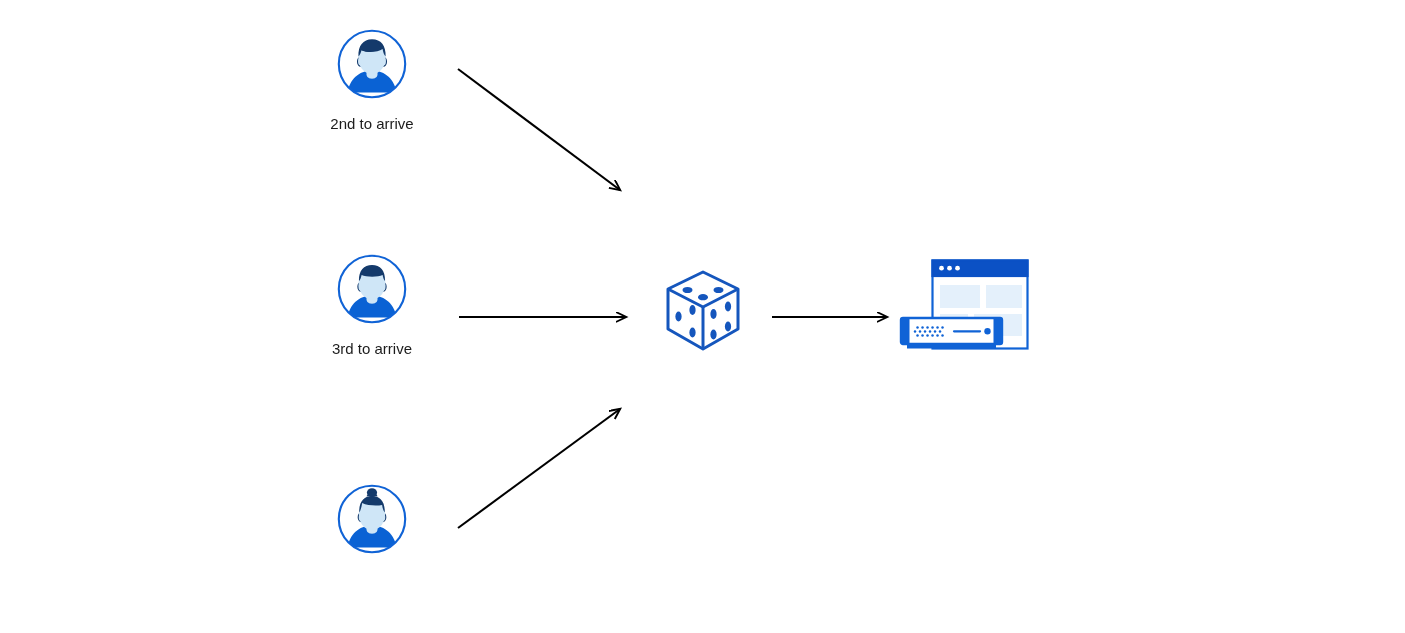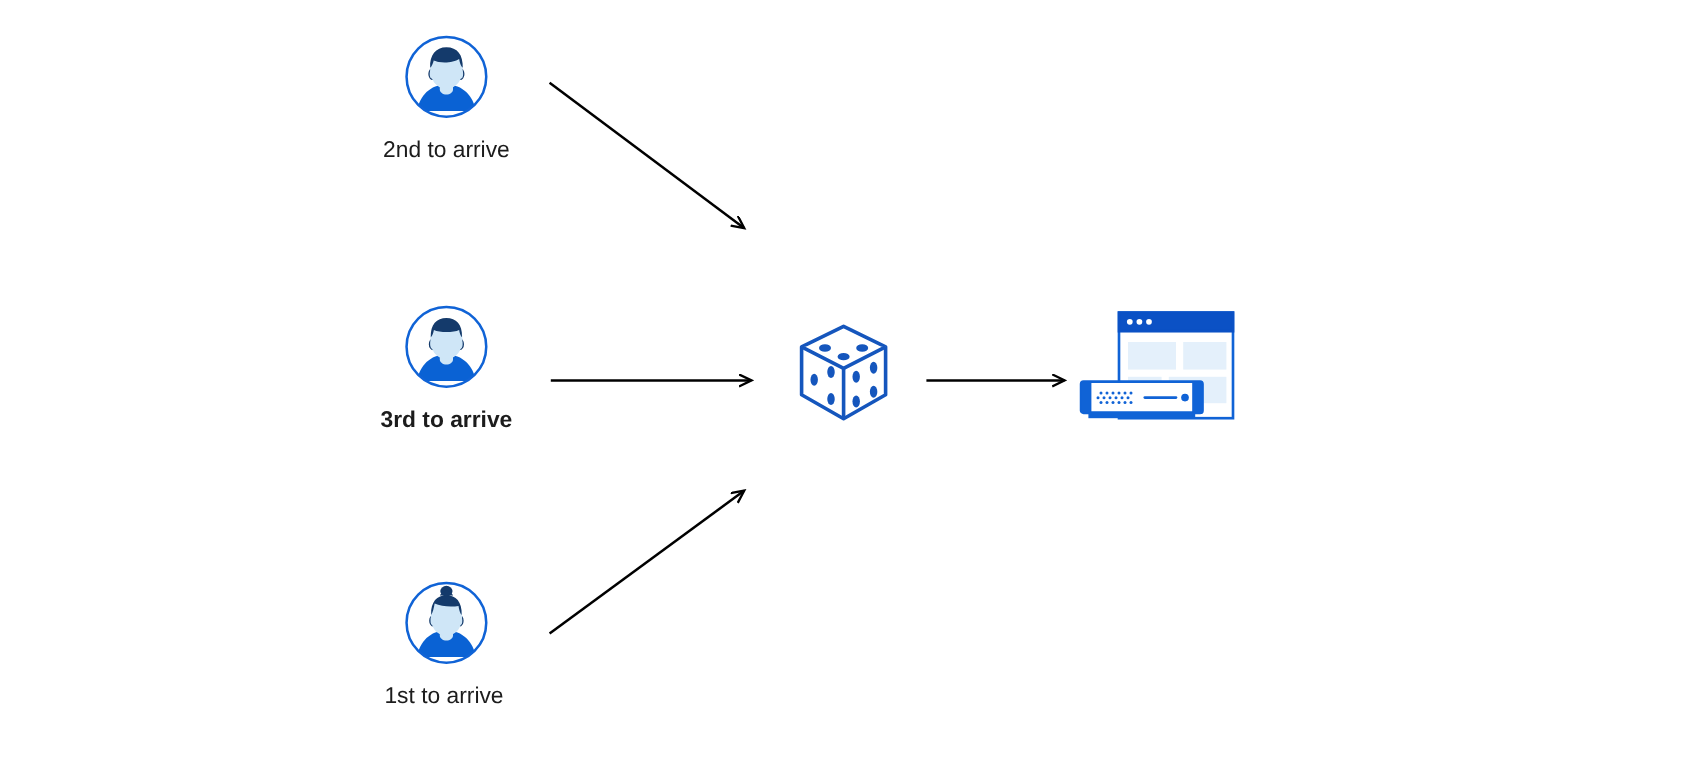--- a/index.html
+++ b/index.html
@@ -17,21 +17,21 @@
     background: #ffffff;
     overflow: hidden;
   }
   .node {
     position: absolute;
   }
   .node-label {
     position: absolute;
     text-align: center;
     font-family: "Liberation Sans", sans-serif;
-    font-size: 19px;
+    font-size: 15px;
     color: #1c1c1c;
     white-space: nowrap;
     line-height: 1;
   }
   .arrow-layer {
     position: absolute;
     left: 0;
     top: 0;
     width: 1405px;
     height: 633px;
@@ -96,21 +96,21 @@
         <ellipse cx="25.0" cy="33.8" rx="3.1" ry="4.5" fill="#cfe6f7"></ellipse>
         <ellipse cx="47.0" cy="33.8" rx="3.1" ry="4.5" fill="#cfe6f7"></ellipse>
         <ellipse cx="25.0" cy="33.8" rx="3.1" ry="4.5" fill="none" stroke="#143a6b" stroke-width="1.1"></ellipse>
         <ellipse cx="47.0" cy="33.8" rx="3.1" ry="4.5" fill="none" stroke="#143a6b" stroke-width="1.1"></ellipse>
         <path d="M36 13.5 c-9.4 0 -13.4 6.6 -13.4 16.3 c0 8.6 4.6 16.4 13.4 16.4 s13.4 -7.8 13.4 -16.4 c0 -9.7 -4 -16.3 -13.4 -16.3 z" fill="#cfe6f7"></path>
         <path d="M23.0 28.0 c-0.4 -10.4 4.9 -15.9 13.0 -15.9 c8.2 0 13.4 5.5 13.0 15.9 c-1.2 -1.3 -2.0 -3.6 -2.4 -6.1 c-4.6 2.3 -16.3 2.3 -21.0 0 c-0.5 2.4 -1.3 4.8 -2.6 6.1 z" fill="#143a6b"></path>
       </g>
       <circle cx="36" cy="36" r="33.2" fill="none" stroke="#1063d6" stroke-width="2.1"></circle>
     </svg>
   </div>
-  <div class="node-label" style="left:272px; top:341px; width:200px;font-weight:bold;">3rd to arrive</div>
+  <div class="node-label" style="left:272px; top:341px; width:200px;">3rd to arrive</div>
 
   <div class="node" style="left:336px; top:483px; width:72px; height:72px;">
     <svg width="72" height="72" viewBox="0 0 72 72">
       <clipPath id="clip1">
         <circle cx="36" cy="36" r="33.2"></circle>
       </clipPath>
       <circle cx="36" cy="36" r="33.2" fill="#ffffff"></circle>
       <g clip-path="url(#clip1)">
         <path d="M36 42.5 c-13.5 0 -22.5 9.5 -24.5 22 h49 c-2 -12.5 -11 -22 -24.5 -22 z" fill="#0a62d4"></path>
         <path d="M30.5 37 h11 v9.5 c0 2.4 -2.5 4.2 -5.5 4.2 s-5.5 -1.8 -5.5 -4.2 z" fill="#cfe6f7"></path>
@@ -120,21 +120,20 @@
         <ellipse cx="25.2" cy="34.2" rx="3.0" ry="4.4" fill="none" stroke="#143a6b" stroke-width="1.1"></ellipse>
         <ellipse cx="46.8" cy="34.2" rx="3.0" ry="4.4" fill="none" stroke="#143a6b" stroke-width="1.1"></ellipse>
         <path d="M36 15.0 c-9.2 0 -13.1 6.3 -13.1 15.8 c0 8.4 4.5 16.0 13.1 16.0 s13.1 -7.6 13.1 -16.0 c0 -9.5 -3.9 -15.8 -13.1 -15.8 z" fill="#cfe6f7"></path>
         <path d="M23.3 29.5 c-0.5 -11.2 5.0 -16.5 12.7 -16.5 c7.8 0 13.2 5.3 12.7 16.5 c-1.3 -1.6 -2.2 -4.4 -2.6 -7.6 c-5.6 1.0 -14.7 0.6 -19.9 -2.0 c-0.6 3.8 -1.5 7.4 -2.9 9.6 z" fill="#143a6b"></path>
         <ellipse cx="36" cy="9.6" rx="5.1" ry="4.4" fill="#143a6b"></ellipse>
         <path d="M30.5 13.2 c1.4 -2.6 3.3 -3.9 5.6 -3.9 c2.3 0 4.2 1.3 5.5 3.9 z" fill="#143a6b"></path>
       </g>
       <circle cx="36" cy="36" r="33.2" fill="none" stroke="#1063d6" stroke-width="2.1"></circle>
     </svg>
   </div>
-  <div class="node-label" style="left:270px; top:571px; width:200px;">1st to arrive</div>
 
   <div class="node" style="left:659px; top:267px; width:88px; height:92px;">
     <svg width="88" height="92" viewBox="0 0 88 92">
       <g stroke="#1556bd" stroke-width="3.0" stroke-linejoin="round" fill="#ffffff">
         <path d="M44 5 L79 22 L79 62 L44 82 L9 62 L9 22 Z"></path>
         <path d="M9 22 L44 40 L79 22"></path>
         <path d="M44 40 L44 82"></path>
       </g>
       <g fill="#1556bd">
         <ellipse cx="28.5" cy="23.0" rx="5.0" ry="3.1"></ellipse>

